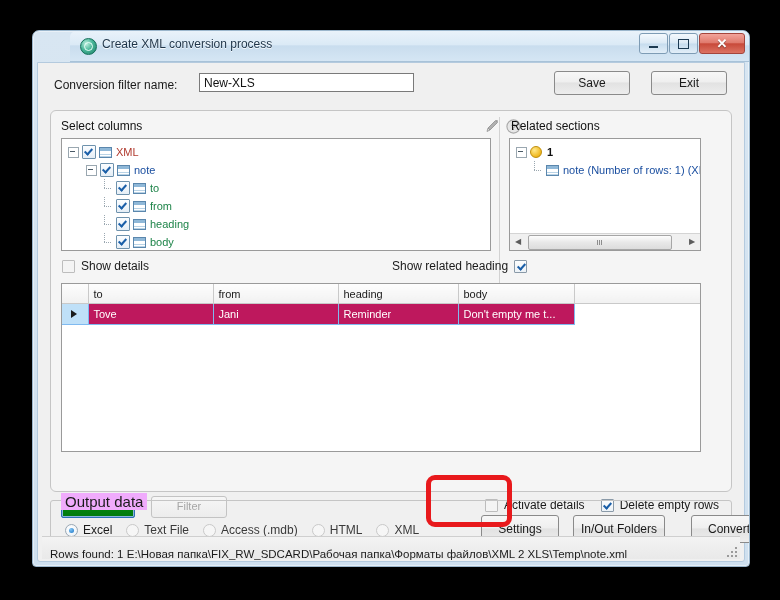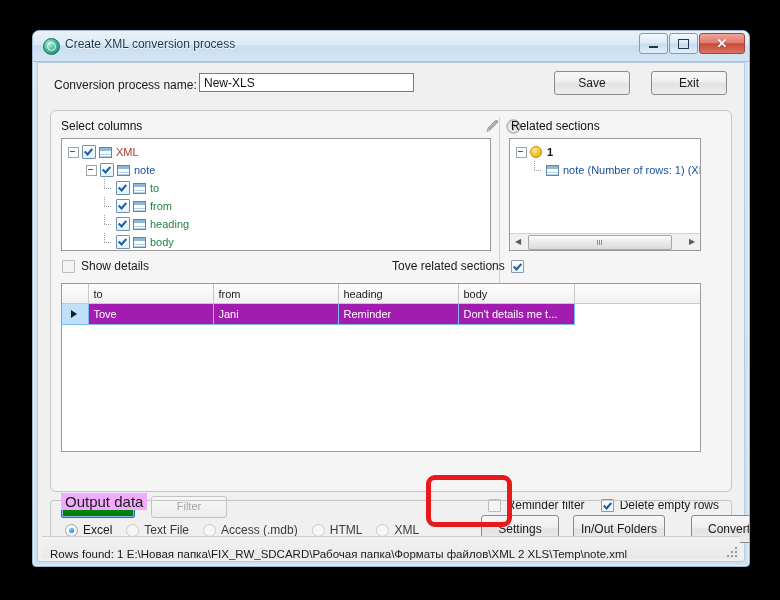--- a/index.html
+++ b/index.html
@@ -17,20 +17,21 @@
     background:linear-gradient(to bottom,#d8e6f2 0%,#cfe0ef 100%);
     border:1px solid #9bb6cc;
     box-shadow:0 0 0 1px rgba(255,255,255,.45) inset;
     overflow:hidden;
   }
   .titlebar{
     position:relative;height:30px;
     background:linear-gradient(to bottom,#e9f2fa 0%,#dbeaf6 45%,#c9ddee 50%,#d5e6f4 100%);
     border-bottom:1px solid #a8c2d8;
     border-radius:6px 6px 0 0;
+    margin-left:37px;
   }
   .title-icon{
     position:absolute;left:10px;top:7px;width:15px;height:15px;border-radius:50%;
     background:radial-gradient(circle at 35% 32%,#bff0e0 0%,#49b699 45%,#1d7f66 100%);
     border:1px solid #14705a;
   }
   .title-icon:after{
     content:"";position:absolute;left:3px;top:3px;width:7px;height:7px;
     border-radius:50%;border:1.5px solid #e8fff8;
   }
@@ -175,21 +176,21 @@
   table.dg th{
     height:19px;background:linear-gradient(to bottom,#fdfdfd,#f1f1f1);
     border-right:1px solid #c9c9c9;border-bottom:1px solid #c9c9c9;
     font-weight:normal;text-align:left;padding:0 5px;color:#1a1a1a;
   }
   table.dg td{
     height:20px;padding:0 5px;border-right:1px solid #7fbaf0;
     border-bottom:1px solid #7fbaf0;overflow:hidden;white-space:nowrap;
     text-overflow:ellipsis;
   }
-  tr.selrow td{background:#a21caf;color:#fff;}
+  tr.selrow td{background:#be185d;color:#fff;}
   .rowhdr{
     width:26px;background:linear-gradient(to bottom,#fdfdfd,#f1f1f1);
     border-right:1px solid #c9c9c9;
   }
   tr.selrow td.rowhdr{
     background:#bfe0f8;color:#123;position:relative;
   }
   .arrowmark{
     width:0;height:0;border-left:6px solid #1a1a1a;
     border-top:4px solid transparent;border-bottom:4px solid transparent;
@@ -277,21 +278,21 @@
         </div>
         <div class="wbtn close">
           <div class="gl">✕</div>
         </div>
       </div>
     </div>
 
     <div class="client">
 
       <div class="toprow">
-        <div class="lbl cp-label">Conversion process name:</div>
+        <div class="lbl cp-label">Conversion filter name:</div>
         <input class="cp-input" type="text" value="New-XLS" style="">
         <button class="btn btn-save">Save</button>
         <button class="btn btn-exit">Exit</button>
       </div>
 
       <div class="group">
 
         <div class="panel-head lt-head">Select columns</div>
 
         <div class="tool-icons">
@@ -383,21 +384,21 @@
             <div class="sb-arrow r">▶</div>
           </div>
         </div>
 
         <div class="midrow">
           <div class="ck-row" style="position:absolute;left:2px;top:2px;">
             <span class="chk dim"></span>
             <span>Show details</span>
           </div>
           <div class="ck-row" style="position:absolute;left:332px;top:2px;">
-            <span>Tove related sections</span>
+            <span>Show related heading</span>
             <span class="chk on"></span>
           </div>
         </div>
 
         <div class="grid">
           <table class="dg">
             <colgroup>
               <col style="width:26px">
                 <col style="width:125px">
                 <col style="width:125px">
@@ -416,34 +417,34 @@
               </tr>
             </thead>
             <tbody>
               <tr class="selrow">
                 <td class="rowhdr">
                   <div class="arrowmark"></div>
                 </td>
                 <td>Tove</td>
                 <td>Jani</td>
                 <td>Reminder</td>
-                <td>Don't details me t...</td>
+                <td>Don't empty me t...</td>
                 <td style="background:#fff;border-right:none;border-bottom:none"></td>
               </tr>
             </tbody>
           </table>
         </div>
 
         <div class="gridbar">
           <div class="btn-refresh">Refresh</div>
           <div class="btn-filter">Filter</div>
           <div class="gb-right">
             <div class="ck-row">
               <span class="chk dim"></span>
-              <span>Reminder filter</span>
+              <span>Activate details</span>
             </div>
             <div class="ck-row">
               <span class="chk on"></span>
               <span>Delete empty rows</span>
             </div>
           </div>
         </div>
 
       </div>
 

